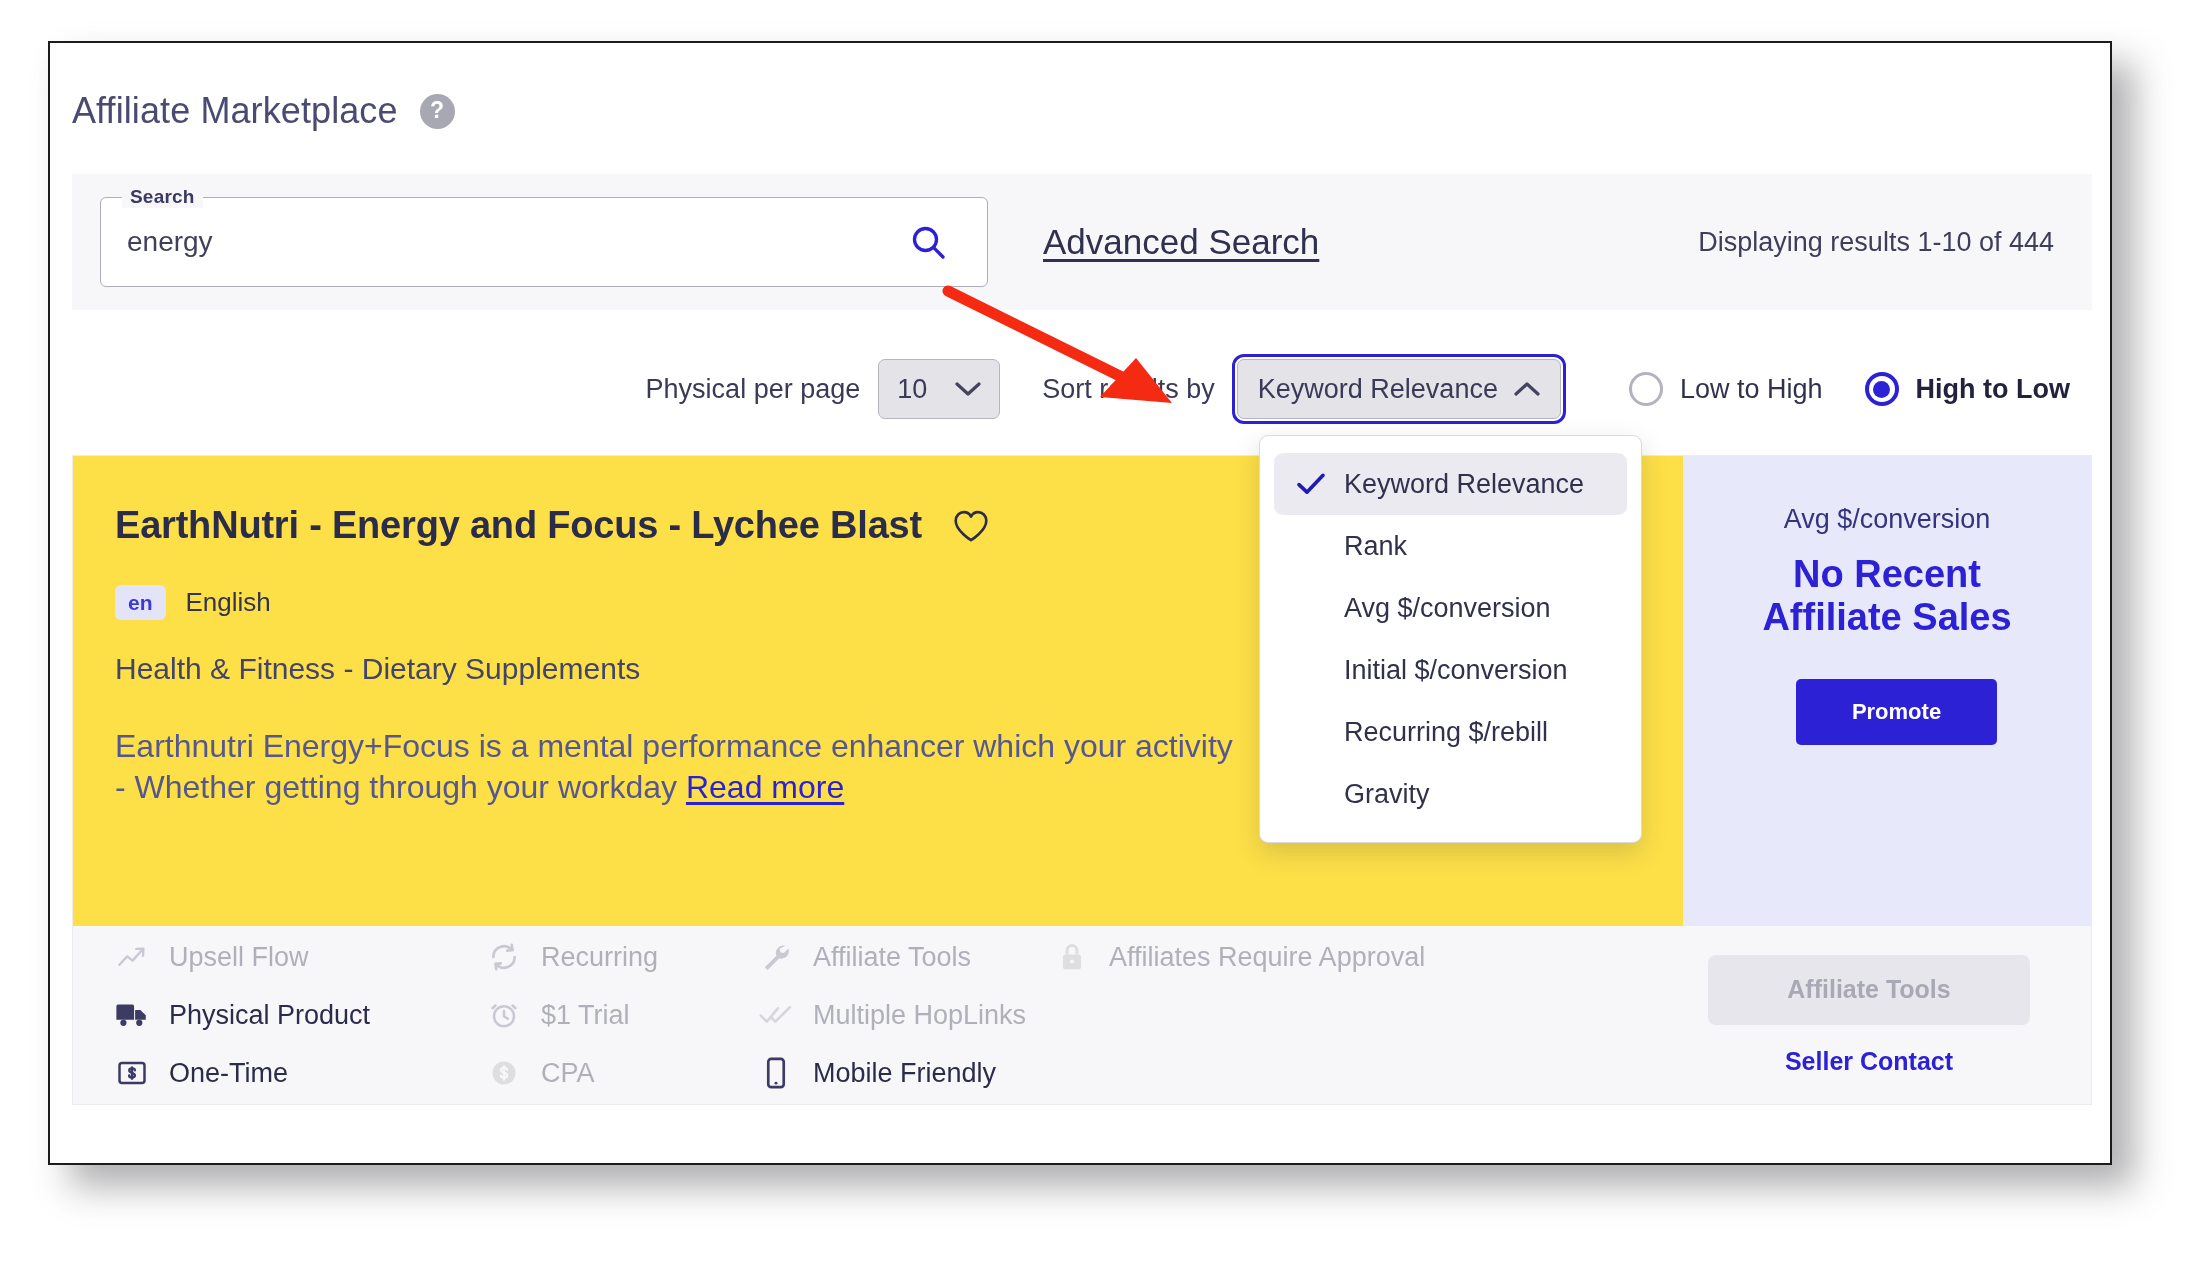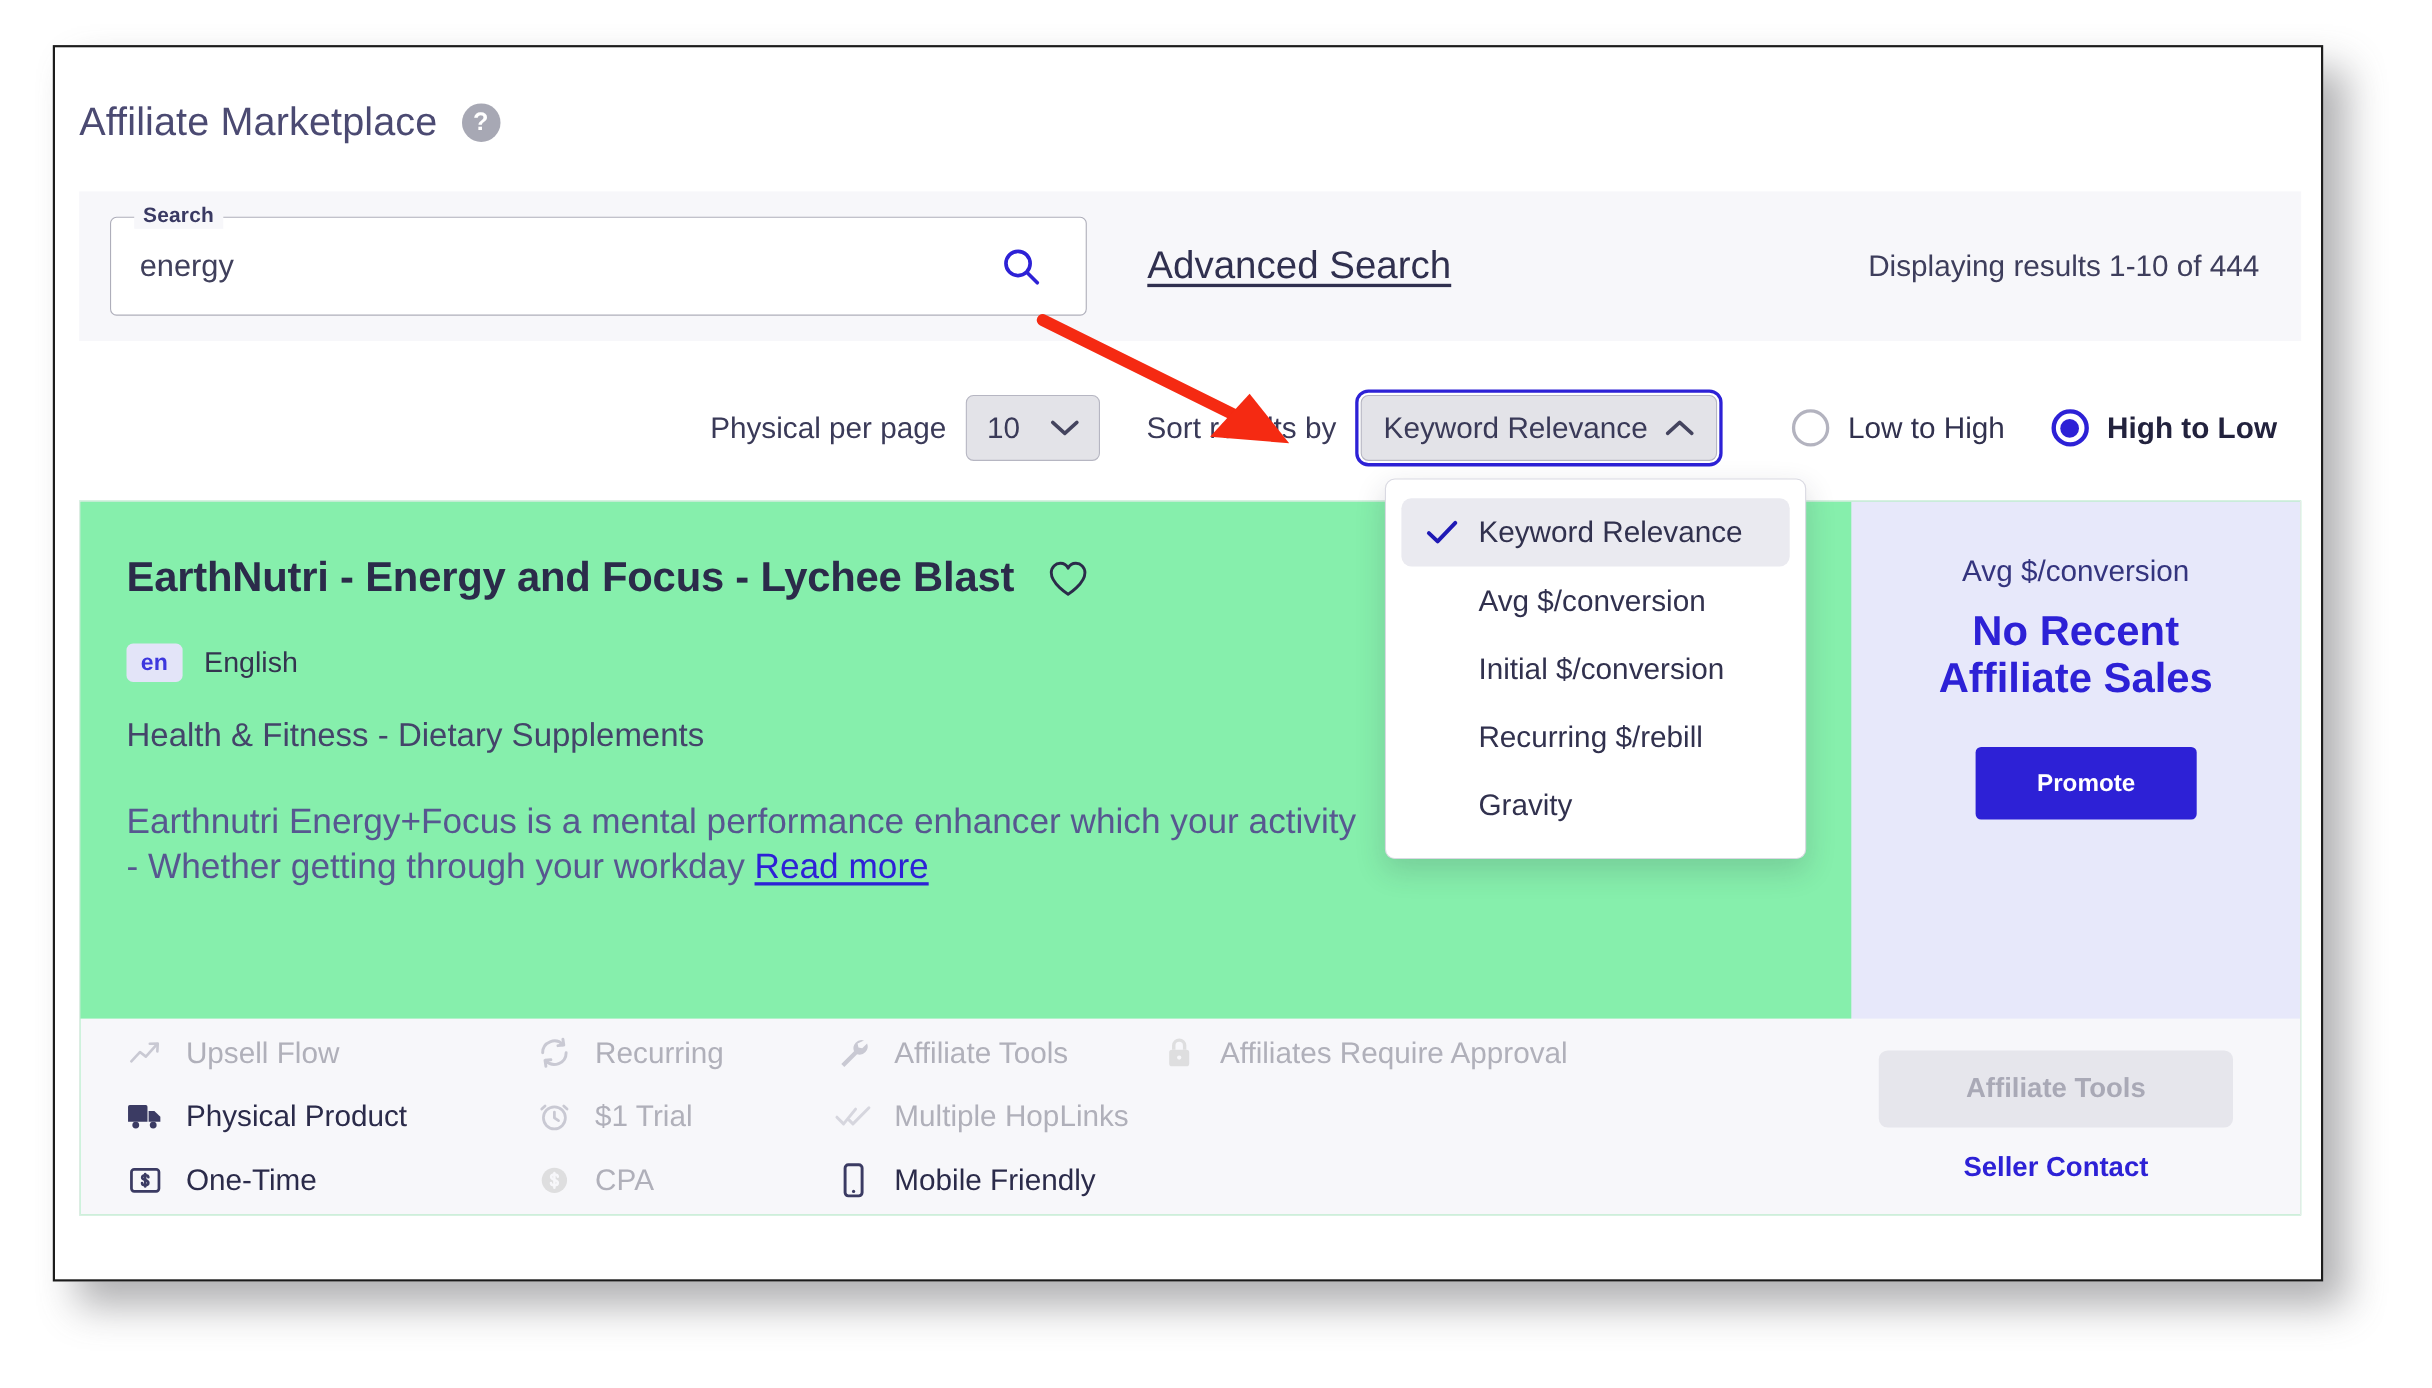--- a/index.html
+++ b/index.html
@@ -246,21 +246,21 @@
     flex: 0 0 30px;
   }
 
   
   .result-card {
     position: absolute;
     left: 22px;
     top: 412px;
     width: 2020px;
     height: 650px;
-    background: #86efac;
+    background: #fde047;
     border: 1px solid #ececed;
     overflow: hidden;
   }
   .card-main {
     position: relative;
     height: 472px;
     padding: 48px 0 0 42px;
   }
   .card-title-row {
     display: flex;
@@ -646,20 +646,24 @@
     <div class="menu-item active">
       <span class="menu-check">
         <svg width="30" height="24" viewBox="0 0 24 20" fill="none">
           <path d="M2 10.5 L8.6 16.8 L22 2.8" stroke="#1f1ab5" stroke-width="3" stroke-linecap="round" stroke-linejoin="round"></path>
         </svg>
       </span>
       <span>Keyword Relevance</span>
     </div>
     <div class="menu-item">
       <span class="menu-check"></span>
+      <span>Rank</span>
+    </div>
+    <div class="menu-item">
+      <span class="menu-check"></span>
       <span>Avg $/conversion</span>
     </div>
     <div class="menu-item">
       <span class="menu-check"></span>
       <span>Initial $/conversion</span>
     </div>
     <div class="menu-item">
       <span class="menu-check"></span>
       <span>Recurring $/rebill</span>
     </div>

